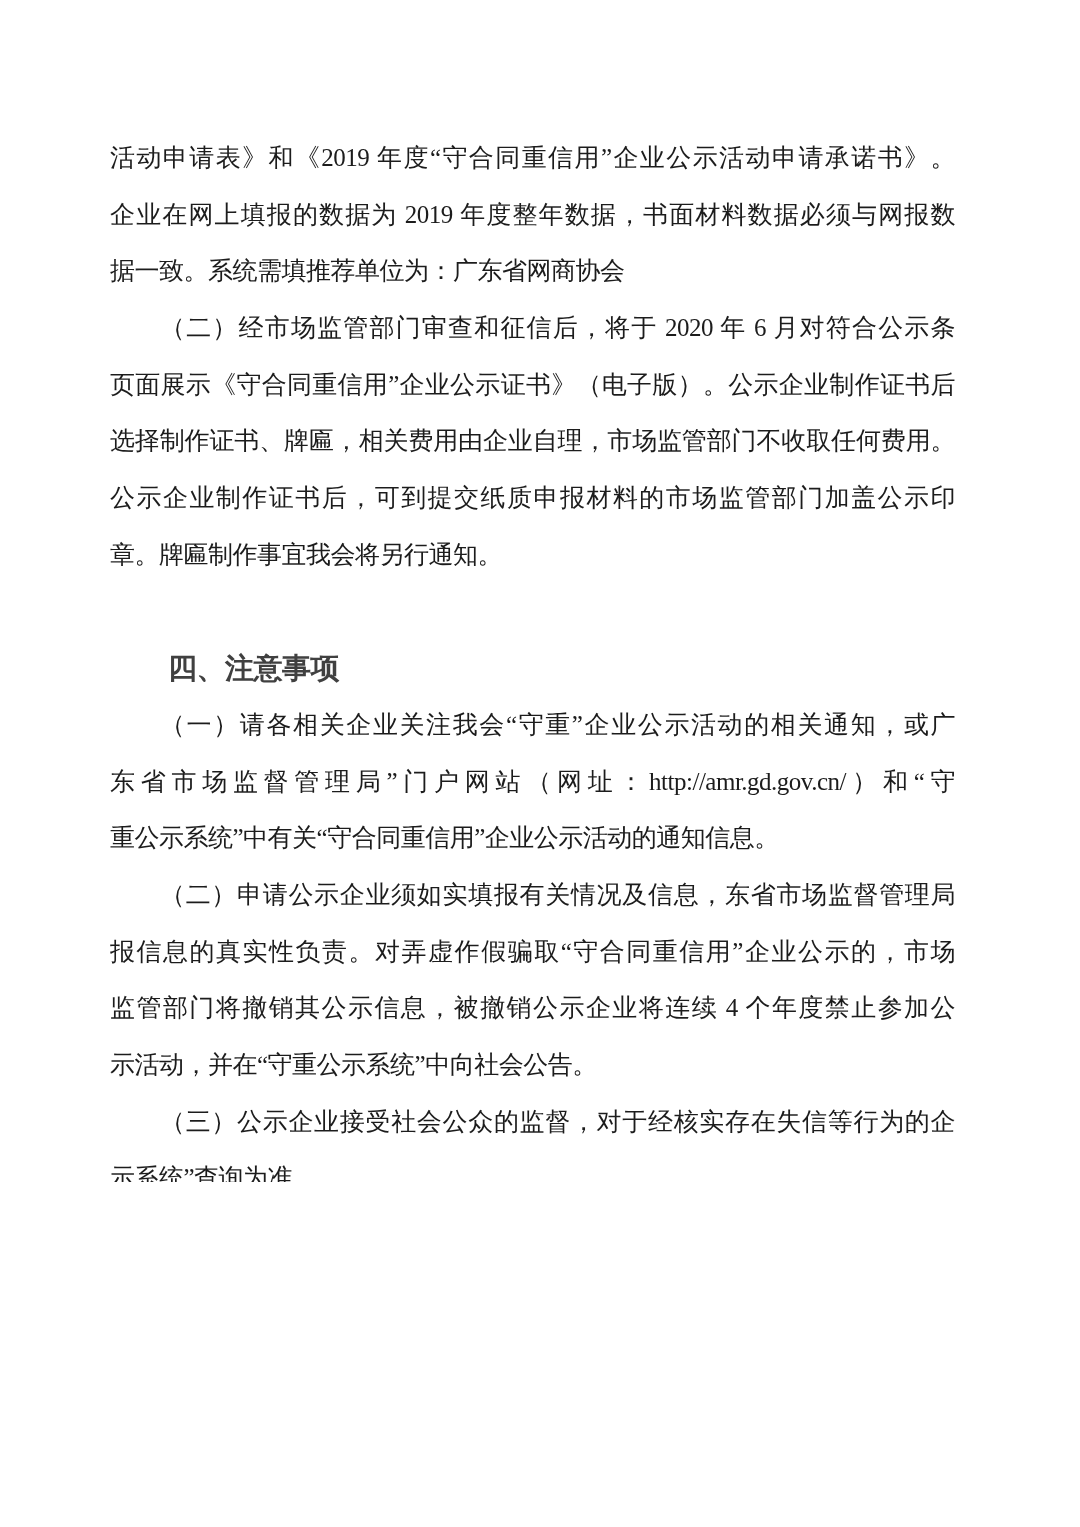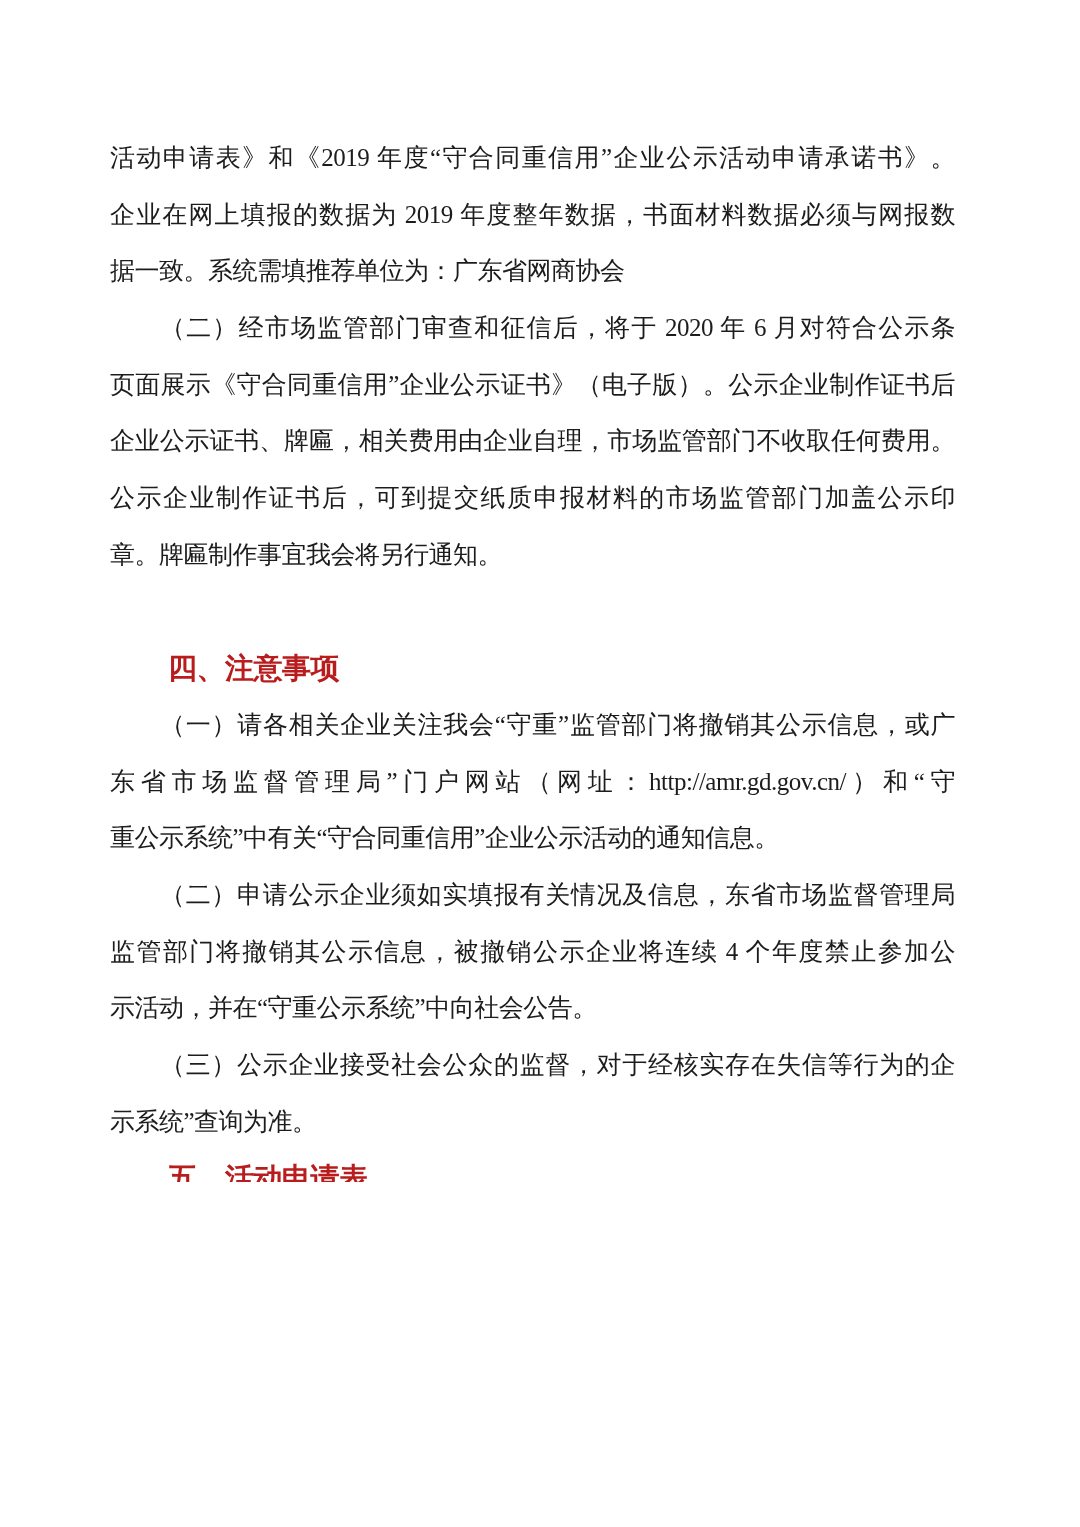--- a/index.html
+++ b/index.html
@@ -42,41 +42,42 @@
   }
   .line.blank {
     text-align-last: left;
   }
   .line.heading {
     font-family: "Liberation Sans", "DejaVu Sans", sans-serif;
     font-weight: bold;
     font-size: 29px;
     text-indent: 58px;
     text-align-last: left;
-    color: #b91c1c;
+    color: #404040;
   }
 </style>
 </head>
 <body>
 
 <div class="page">
   <div class="content">
     <div class="line full">活动申请表》和《2019 年度“守合同重信用”企业公示活动申请承诺书》。</div>
     <div class="line full">企业在网上填报的数据为 2019 年度整年数据，书面材料数据必须与网报数</div>
     <div class="line last">据一致。系统需填推荐单位为：广东省网商协会</div>
     <div class="line indent full">（二）经市场监管部门审查和征信后，将于 2020 年 6 月对符合公示条</div>
     <div class="line full">页面展示《守合同重信用”企业公示证书》（电子版）。公示企业制作证书后</div>
-    <div class="line full">企业公示证书、牌匾，相关费用由企业自理，市场监管部门不收取任何费用。</div>
+    <div class="line full">选择制作证书、牌匾，相关费用由企业自理，市场监管部门不收取任何费用。</div>
     <div class="line full">公示企业制作证书后，可到提交纸质申报材料的市场监管部门加盖公示印</div>
     <div class="line last">章。牌匾制作事宜我会将另行通知。</div>
     <div class="line blank"></div>
     <div class="line heading">四、注意事项</div>
-    <div class="line indent full">（一）请各相关企业关注我会“守重”监管部门将撤销其公示信息，或广</div>
+    <div class="line indent full">（一）请各相关企业关注我会“守重”企业公示活动的相关通知，或广</div>
     <div class="line full">东省市场监督管理局”门户网站（网址：http://amr.gd.gov.cn/）和“守</div>
     <div class="line last">重公示系统”中有关“守合同重信用”企业公示活动的通知信息。</div>
     <div class="line indent full">（二）申请公示企业须如实填报有关情况及信息，东省市场监督管理局</div>
+    <div class="line full">报信息的真实性负责。对弄虚作假骗取“守合同重信用”企业公示的，市场</div>
     <div class="line full">监管部门将撤销其公示信息，被撤销公示企业将连续 4 个年度禁止参加公</div>
     <div class="line last">示活动，并在“守重公示系统”中向社会公告。</div>
     <div class="line indent full">（三）公示企业接受社会公众的监督，对于经核实存在失信等行为的企</div>
     <div class="line last">示系统”查询为准。</div>
     <div class="line heading">五、活动申请表</div>
   </div>
 </div>
 
 </body></html>

